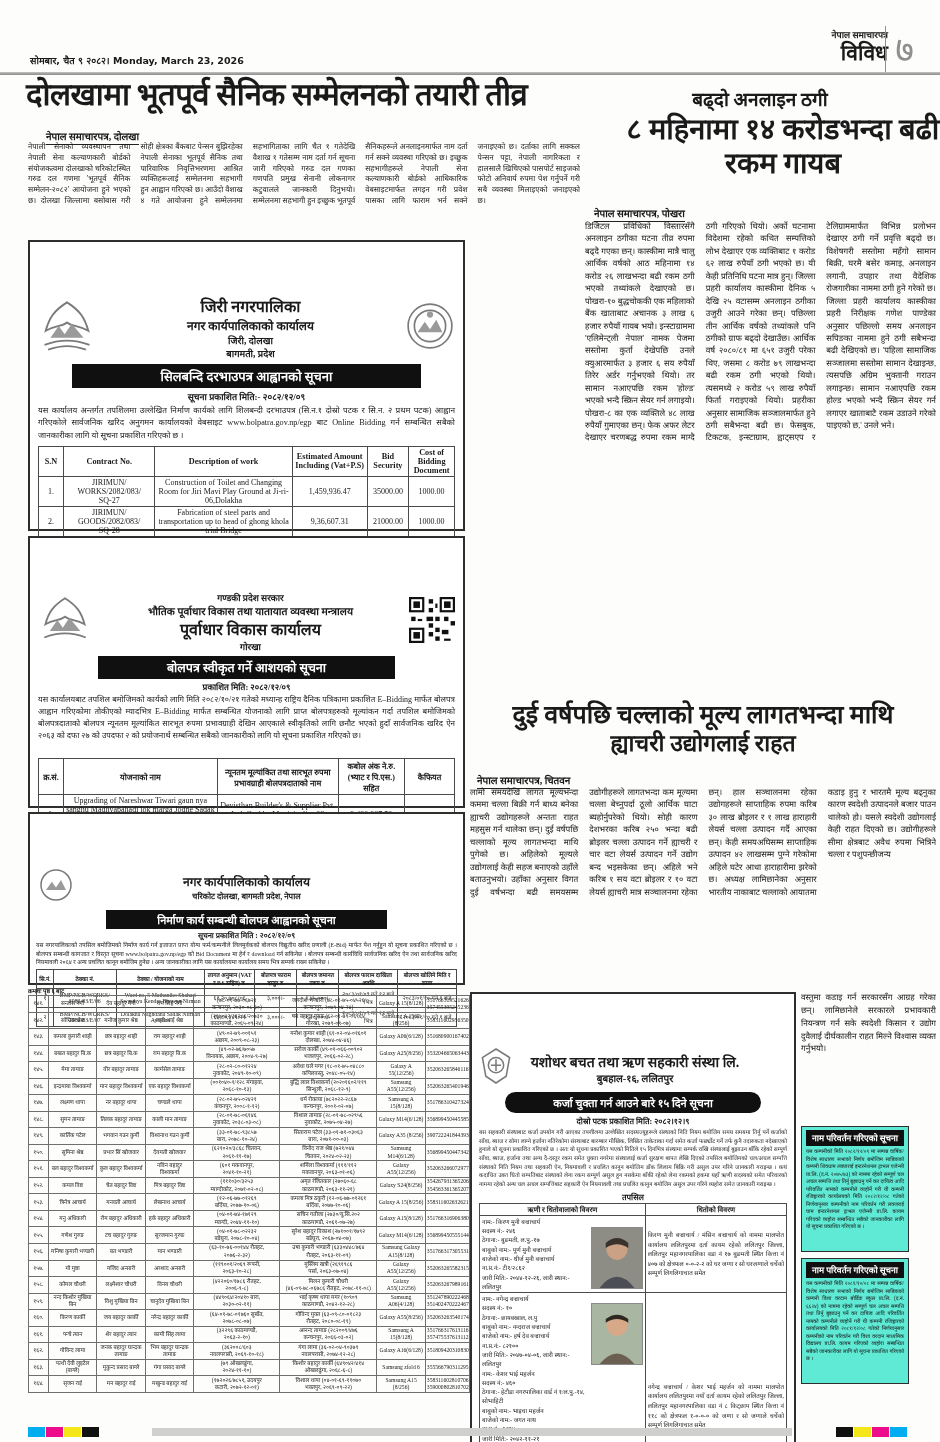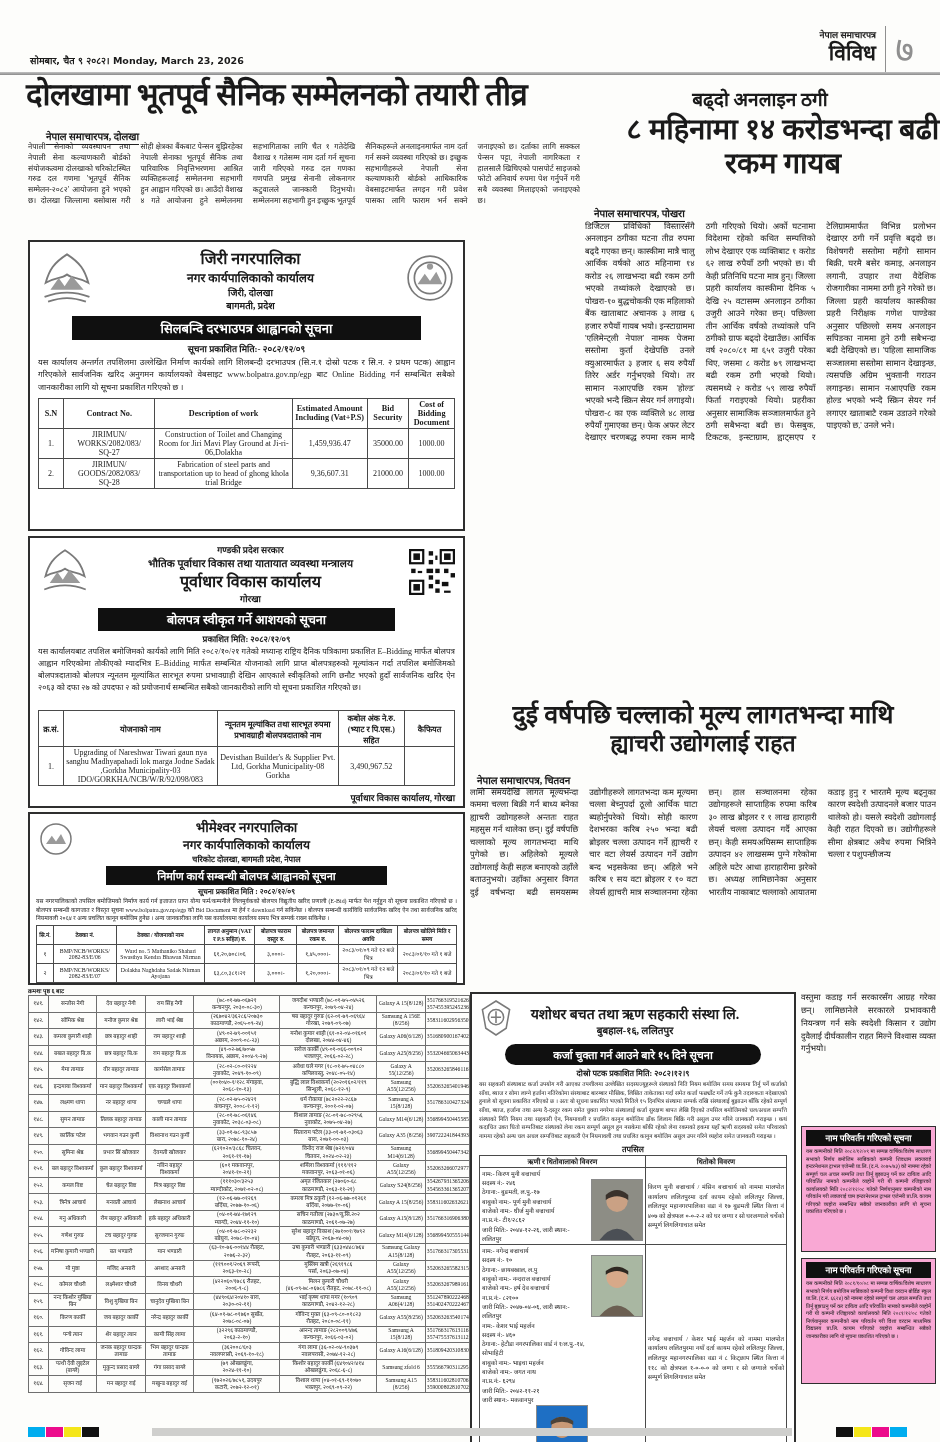--- a/index.html
+++ b/index.html
@@ -6,21 +6,21 @@
   html,body { background:#e8e8e6; }
   .page { position:relative; width:940px; height:1442px; margin:0 auto; background:#fdfdfb;
           color:#1a1a1a; font-family:"Liberation Serif","DejaVu Serif",serif; overflow:hidden; }
 
   
   .hdr-date { position:absolute; left:30px; top:54px; font-size:9.5px; font-weight:bold; font-family:"DejaVu Sans",sans-serif; }
   .masthead { position:absolute; left:0; right:0; top:46px; text-align:center; font-size:18px; font-family:"Liberation Sans",sans-serif; }
   .masthead .mo { font-style:italic; color:#9a9a9a; font-family:"Liberation Serif",serif; }
   .masthead .mb { font-weight:bold; color:#161616; }
   .masthead .md { font-size:10px; color:#9a9a9a; }
-  .hdr-right { position:absolute; right:64px; top:28px; text-align:right; }
+  .hdr-right { position:absolute; right:52px; top:28px; text-align:right; }
   .hdr-paper { font-size:9px; font-weight:bold; }
   .hdr-section { font-size:21px; font-weight:bold; line-height:1.15; }
   .hdr-page { position:absolute; right:26px; top:26px; font-size:36px; color:#8f8f8f;
               border-left:1.5px solid #8f8f8f; padding-left:9px; height:48px; line-height:48px; }
   .hdr-rule { position:absolute; left:0; top:72px; width:940px; height:3px; background:linear-gradient(#c2c2c2,#8a8a8a); }
 
   
   .byline { display:inline-block; font-size:10px; font-weight:bold; border-bottom:1px solid #222; padding-bottom:1px; }
   .colbody { text-align:justify; overflow:hidden; }
   .colbody::first-letter {}
@@ -43,21 +43,21 @@
   .hat-head .l1 { font-size:25px; line-height:1.2; }
   .hat-head .l2 { font-size:23px; line-height:1.25; }
   .hat-byline { position:absolute; left:477px; top:770px; }
   .hat-body { position:absolute; left:470px; top:787px; width:466px; height:198px;
               column-count:4; column-gap:11px; font-size:8.3px; line-height:1.5; }
   .hat-tail { position:absolute; left:801px; top:992px; width:135px; height:128px;
               font-size:8.3px; line-height:1.55; text-align:justify; overflow:hidden; }
 
   
   .nbox { position:absolute; background:#fff; border:2px solid #2e2e2e; padding:5px 8px; }
-  .nhdr { display:flex; align-items:center; justify-content:space-between; gap:16px; }
+  .nhdr { display:flex; align-items:center; justify-content:space-between; gap:16px;margin-top:48px; }
   .nhdr-center { text-align:center; flex:1; }
   .titlebar { background:#101010; color:#fff; text-align:center; font-weight:bold; }
   .ndate { text-align:center; font-weight:bold; }
   .npara { text-align:justify; }
   table.nt { width:100%; border-collapse:collapse; table-layout:fixed; }
   table.nt th, table.nt td { border:1px solid #4a4a4a; padding:1px 2px; vertical-align:middle; }
   .ml { white-space:pre-line; }
 
   .jiri { left:28px; top:240px; width:437px; height:291px; }
   .jiri .o1 { font-size:16px; font-weight:bold; }
@@ -104,21 +104,21 @@
   .yash .ndate { font-size:8px; }
   .yash .npara { font-size:5.8px; line-height:1.5; margin:2px 0; }
   .yash .tapasil { text-align:center; font-weight:bold; font-size:8px; margin:1px 0; }
   .yash table.nt { font-size:6.2px; }
   .yash th { text-align:center; font-size:7px; }
   .person { position:relative; padding-right:58px; min-height:64px; line-height:1.5; white-space:pre-line; }
   .photo { position:absolute; right:2px; top:2px; width:52px; height:62px; border:1px solid #8b8b8b; }
   .collat { text-align:justify; line-height:1.55; vertical-align:top; }
 
   
-  .nc { position:absolute; left:801px; width:135px; background:#f9a8d4; border:1.5px solid #2e2e2e; padding:3px 4px; overflow:hidden; }
+  .nc { position:absolute; left:801px; width:108px; background:#5eead4; border:1.5px solid #2e2e2e; padding:3px 4px; overflow:hidden; }
   .nc1 { top:1126px; height:126px; }
   .nc2 { top:1258px; height:126px; }
   .nc-title { background:#101010; color:#fff; text-align:center; font-size:8.6px; font-weight:bold; padding:2px 0; margin-bottom:2px; }
   .nc-body { font-size:5.2px; line-height:1.45; text-align:justify; }
 
   
   .bar { position:absolute; top:1427px; width:17px; height:10px; }
   .gray-strip { position:absolute; top:1428px; left:152px; width:640px; height:8px; background:#cfcfcd; }
 
   .emblem { flex:0 0 auto; }
@@ -306,21 +306,20 @@
 
   <div class="nbox bhim">
     <div class="nhdr">
       <span class="emblem">
         <svg width="40" height="38" viewBox="0 0 48 44" fill="none" stroke="#7a7a7a" stroke-width="1.8">
           <circle cx="24" cy="22" r="18"></circle>
           <path d="M12 28 L19 18 L24 25 L30 16 L36 28 Z" fill="#9a9a9a" stroke="none"></path>
         </svg>
       </span>
       <div class="nhdr-center">
-        <div class="o1">भीमेश्वर नगरपालिका</div>
         <div class="o2">नगर कार्यपालिकाको कार्यालय</div>
         <div class="o3">चरिकोट दोलखा, बागमती प्रदेश, नेपाल</div>
       </div>
       <span style="width:40px"></span>
     </div>
     <div class="titlebar">निर्माण कार्य सम्बन्धी बोलपत्र आह्वानको सूचना</div>
     <div class="ndate">सूचना प्रकाशित मिति : २०८२/१२/०९</div>
     <div class="npara">यस नगरपालिकाको तपसिल बमोजिमको निर्माण कार्य गर्न इजाजत प्राप्त योग्य फर्म/कम्पनीले लिलमुर्वकको बोलपत्र विद्युतीय खरिद प्रणाली (E-Bid) मार्फत पेश गर्नुहुन यो सूचना प्रकाशित गरिएको छ । बोलपत्र सम्बन्धी कागजात र विस्तृत सूचना www.bolpatra.gov.np/egp को Bid Document मा हेर्न र download गर्न सकिनेछ । बोलपत्र सम्बन्धी कार्यविधि सार्वजनिक खरिद ऐन तथा सार्वजनिक खरिद नियमावली २०६४ र अन्य प्रचलित कानून बमोजिम हुनेछ । अन्य जानकारीका लागि यस कार्यालयमा कार्यालय समय भित्र सम्पर्क राख्न सकिनेछ ।</div>
     <table class="nt">
       <colgroup>

